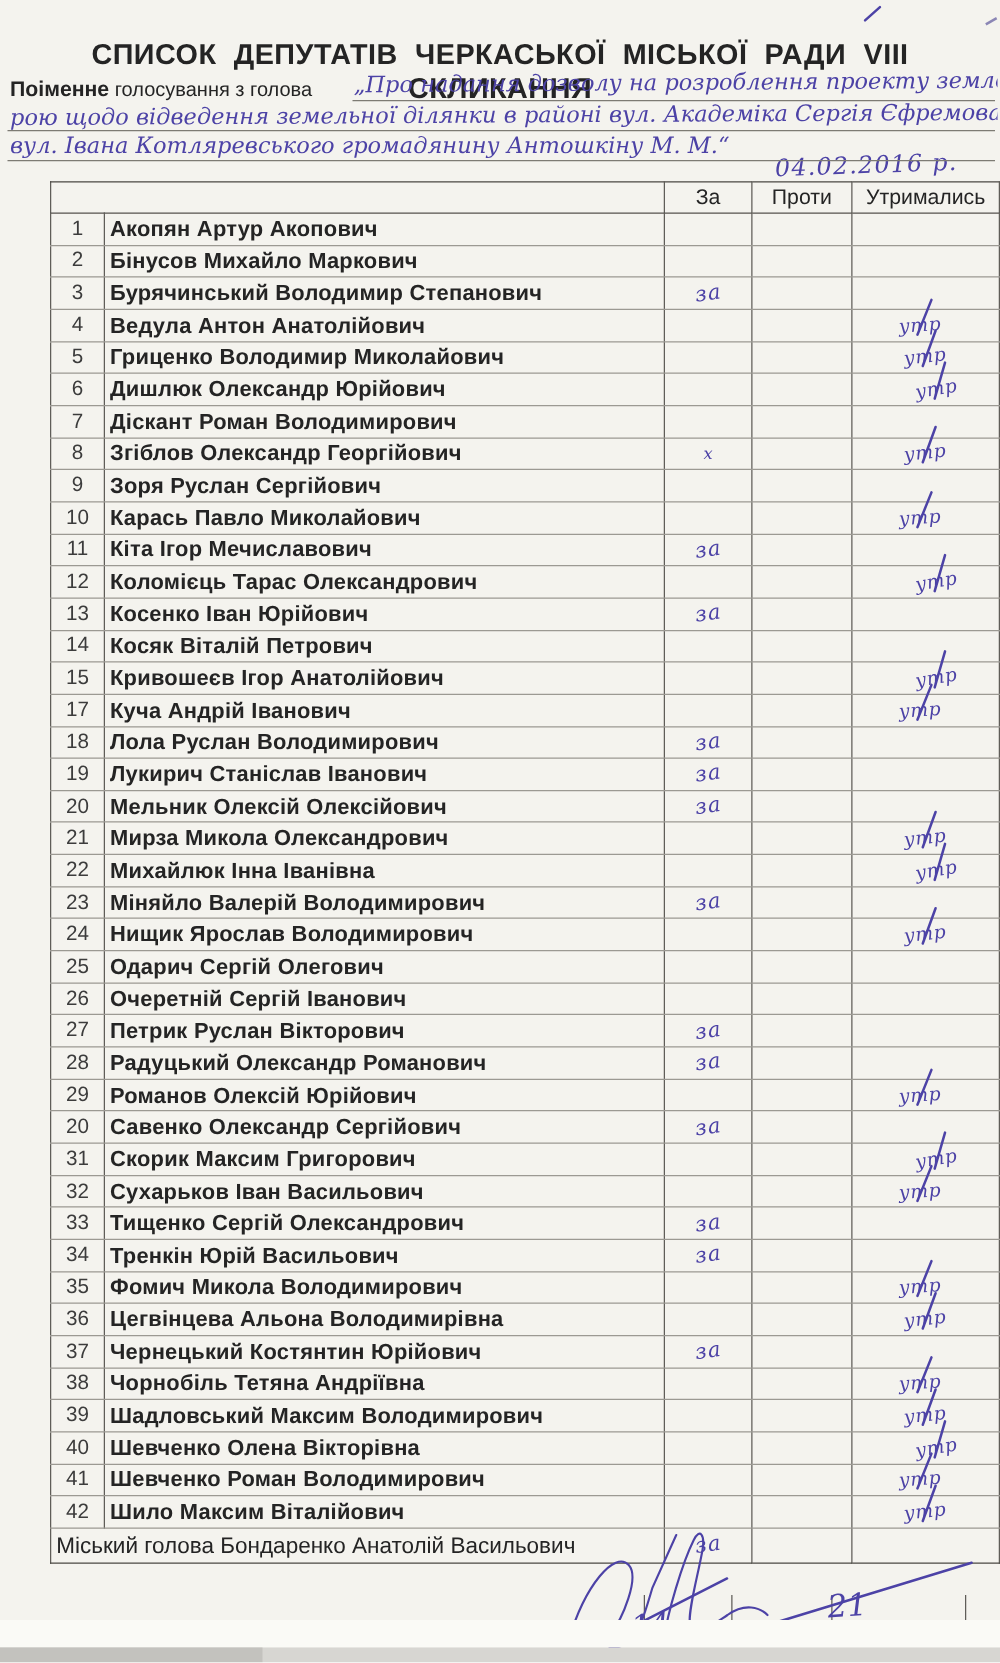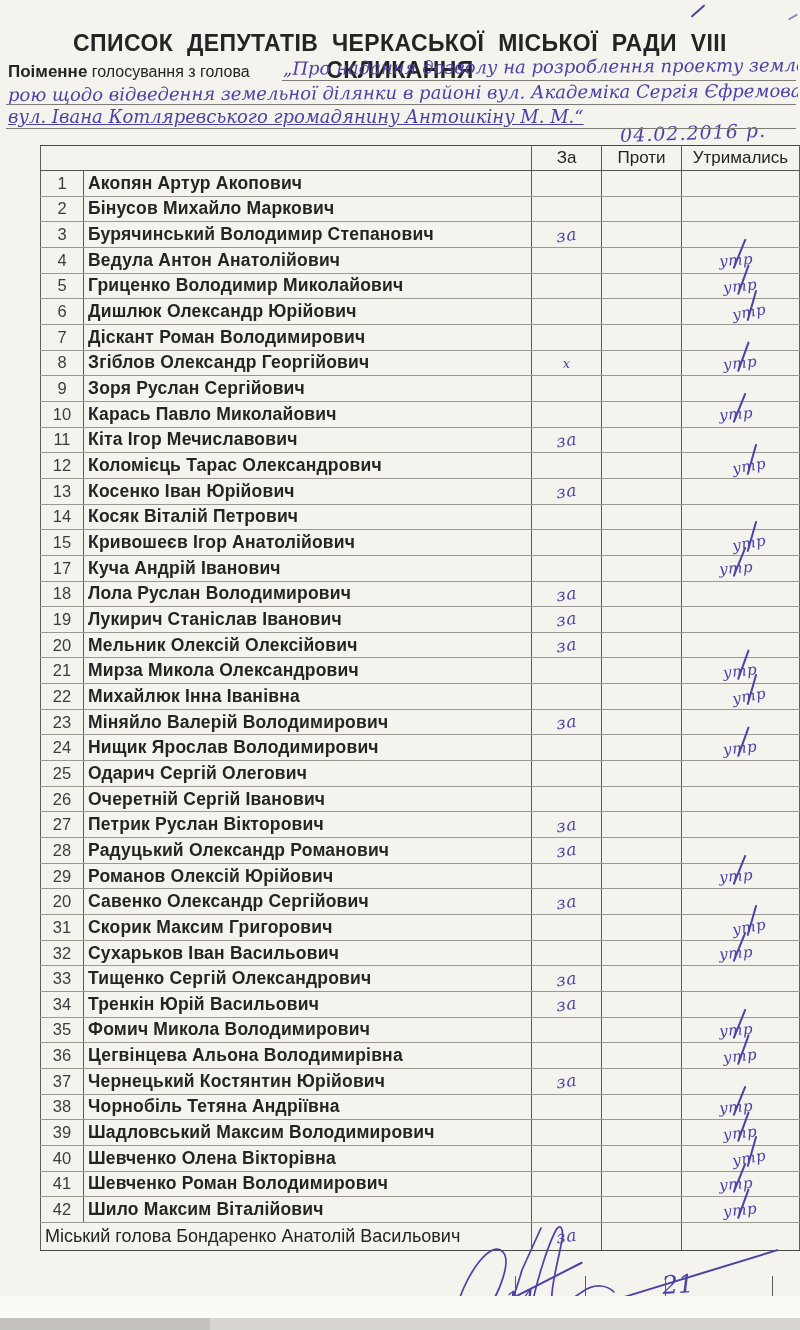--- a/index.html
+++ b/index.html
@@ -9,21 +9,21 @@
 
   .title { position:absolute; top:30px; left:0; width:800px; text-align:center;
            font-size:23px; font-weight:bold; color:var(--print); letter-spacing:0.4px; word-spacing:7px; }
 
   .subline { position:absolute; top:62px; left:8px; font-size:16px; color:var(--print); }
   .subline b { font-size:17px; }
 
   .hw { font-family:"DejaVu Serif", serif; font-style:italic; color:var(--ink); }
   .q1 { position:absolute; top:56px; left:283px; width:515px; font-size:18px; transform:rotate(-0.4deg); white-space:nowrap; overflow:hidden; }
   .q2 { position:absolute; top:82px; left:8px; width:790px; font-size:18px; transform:rotate(-0.3deg); white-space:nowrap; overflow:hidden; }
-  .q3 { position:absolute; top:106px; left:8px; width:600px; font-size:18px; white-space:nowrap;text-decoration:underline; }
+  .q3 { position:absolute; top:106px; left:8px; width:600px; font-size:18px; white-space:nowrap; }
   .dateline { position:absolute; top:121px; left:620px; width:170px; font-size:19px; letter-spacing:1px; transform:rotate(-2deg); }
 
   .rule { position:absolute; height:1px; background:var(--ruleline); }
   .rule1 { top:80px;  left:282px; width:514px; }
   .rule2 { top:104px; left:6px;   width:790px; }
   .rule3 { top:128px; left:6px;   width:790px; }
 
   table.vote { position:absolute; top:145px; left:12px; width:760px;
                border-collapse:collapse; table-layout:fixed;margin-left:28px; }
   table.vote col.c-num   { width:43px; }

